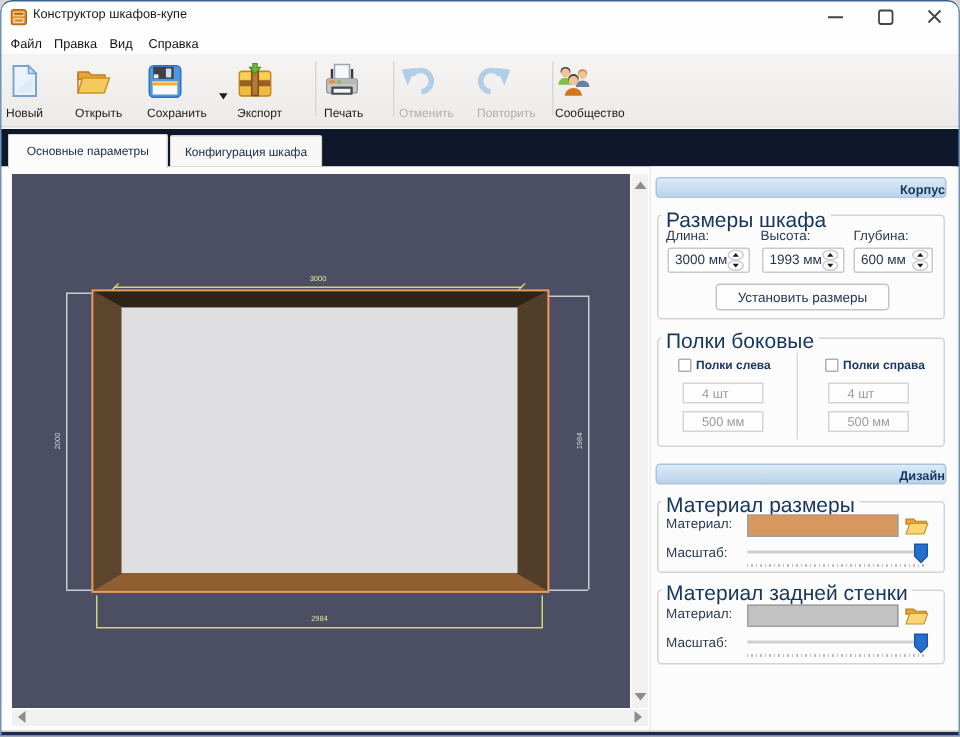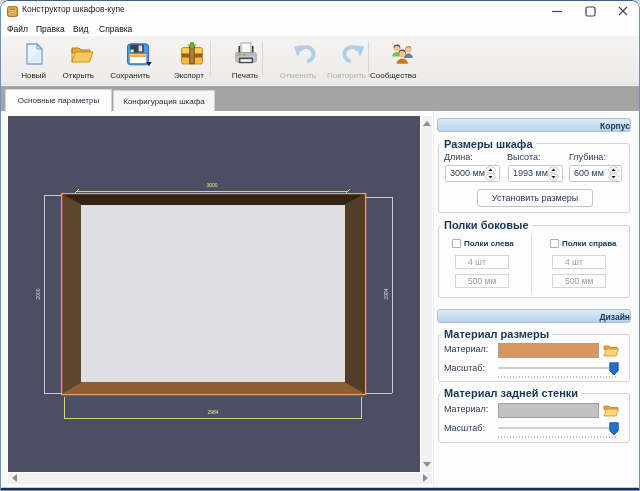--- a/index.html
+++ b/index.html
@@ -9,39 +9,39 @@
 .abs { position:absolute; }
 
 #titlebar { position:absolute; left:0; top:0; width:100%; height:23px; background:#fdfdfd; }
 #apptitle { position:absolute; left:22px; top:4px; font-size:8.5px; color:#1a1a1a; }
 
 #menubar { position:absolute; left:0; top:22px; width:100%; height:14px; background:#fdfdfd; font-size:8.5px; color:#111; }
 #menubar span { line-height:14px; }
 #menubar span { position:absolute; top:0; }
 
 #toolbar { position:absolute; left:0; top:36px; width:100%; height:49px; background:linear-gradient(#f5f4f2,#ecebe9); border-bottom:1px solid #d9d9d9; }
-.tbtn { position:absolute; top:6px; text-align:right; font-size:8px; color:#1c1c1c; white-space:nowrap; }
+.tbtn { position:absolute; top:6px; text-align:left; font-size:8px; color:#1c1c1c; white-space:nowrap; }
 .tbtn .cap { margin-top:3px; }
 .tbtn.dis { color:#b0b0b0; }
 .tsep { position:absolute; top:5px; width:1px; height:36px; background:#d8d8d8; }
 
-#tabstrip { position:absolute; left:0; top:86px; width:100%; height:25px; background:#a3a3a3; }
+#tabstrip { position:absolute; left:0; top:86px; width:100%; height:25px; background:#0f172a; }
 .tab { position:absolute; top:4px; height:21px; line-height:21px; text-align:center; font-size:8px; white-space:nowrap; color:#20304a; background:#f7f7f6; border:1px solid #d4d4d4; border-bottom:none; border-radius:2px 2px 0 0; }
 .tab.active { background:#fcfcfc; top:3px; height:23px; z-index:3; }
 
 #content { position:absolute; left:1px; top:111px; width:637px; height:376px; background:#fcfcfc; }
 #canvas { position:absolute; left:7px; top:5px; width:412px; height:356px; background:#4c4e63; }
 
 .sbar { position:absolute; background:#f1f1f1; }
 .arr { position:absolute; width:0; height:0; }
 
 #rpanel { position:absolute; left:433px; top:0px; width:201px; height:376px; background:#fcfcfc; font-size:9px; }
 .hdr { position:absolute; left:3px; width:194px; height:14px; border-radius:3px; background:linear-gradient(#dcebf8,#b9d2ea); border:1px solid #aac4de; color:#16365c; font-weight:bold; font-size:8.5px; line-height:14px; padding-left:8px;text-align:right; }
 .gbox { position:absolute; left:4px; width:192px; border:1px solid #d5d4d2; border-radius:3px; }
-.glabel { position:absolute; left:7px; font-weight:bold; color:#16365c; background:#fcfcfc; padding:0 3px; font-size:11px; }
+.glabel { position:absolute; left:7px; font-weight:normal; color:#16365c; background:#fcfcfc; padding:0 3px; font-size:14px; }
 .flabel { position:absolute; color:#2b3a55; font-size:9px; }
 .spin { position:absolute; width:55px; height:17px; background:#fff; border:1px solid #c9c9c9; border-radius:2px; color:#1e3054; font-size:9px; line-height:15px; padding-left:4px; }
 .spinner { position:absolute; width:13px; height:15px; }
 .btn { position:absolute; background:#fdfdfd; border:1px solid #c4c4c4; border-radius:3px; color:#24365c; font-size:9px; text-align:center; }
 .cb { position:absolute; width:9px; height:9px; background:#fff; border:1px solid #b0b0b0; box-sizing:border-box; border-radius:1px; }
 .cblab { position:absolute; color:#1c3864; font-weight:bold; font-size:8px; }
 .tfield { position:absolute; width:54px; height:14px; background:#fdfdfd; border:1px solid #d5d5d5; color:#9b9b9b; font-size:8.5px; line-height:12px; padding-left:12px; }
 .swatch { position:absolute; width:101px; height:15px; border:1px solid #9f9f9f; box-sizing:border-box; }
 .slider-track { position:absolute; height:2px; background:#ececec; border:1px solid #cfcfcf; border-radius:2px; }
 </style>

